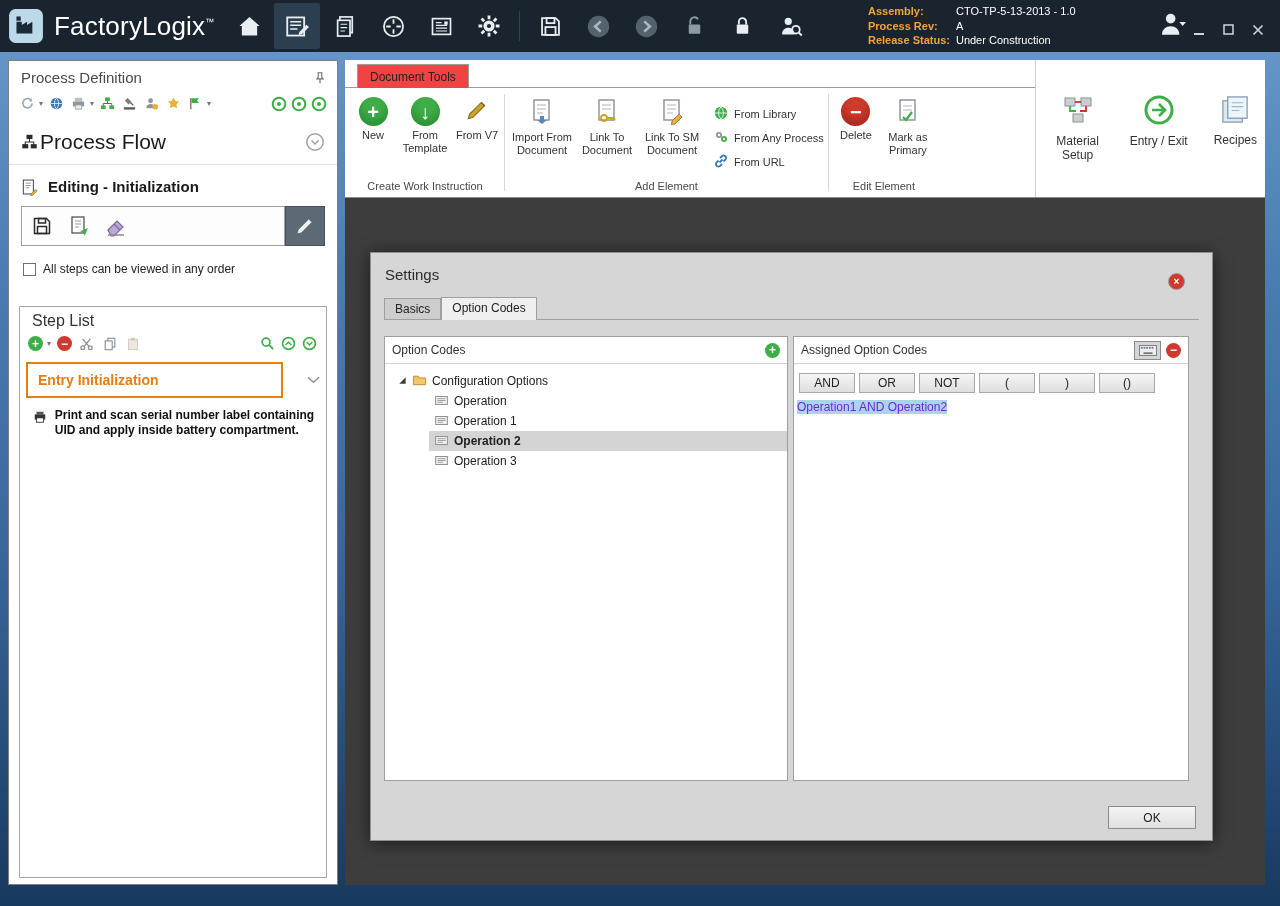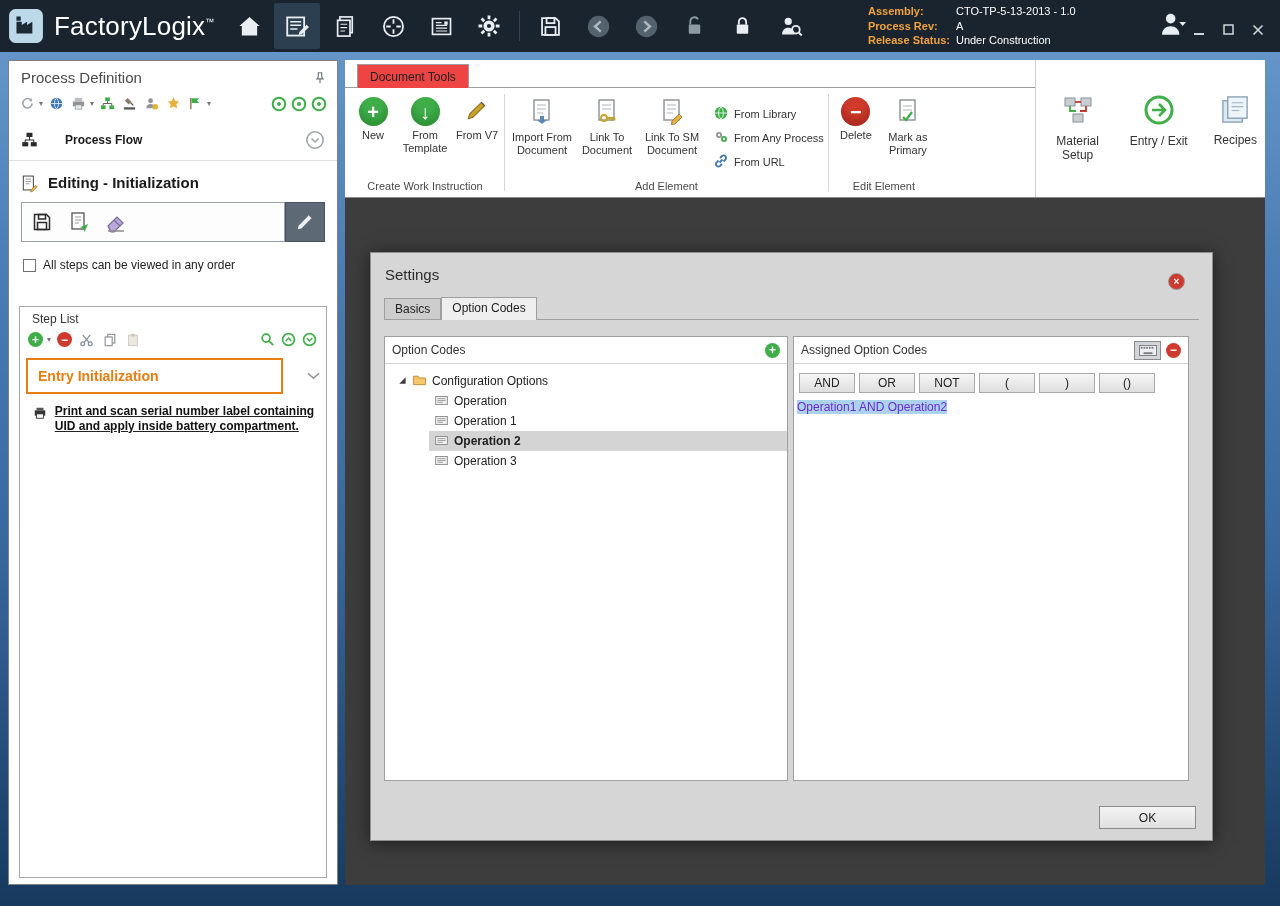--- a/index.html
+++ b/index.html
@@ -26,40 +26,40 @@
   .win-controls{position:absolute;right:16px;top:24px;display:flex;gap:17px;align-items:center;}
 
   
   .left-panel{position:absolute;left:8px;top:60px;width:330px;height:825px;background:#fff;border:1px solid #7f7f7f;}
   .lp-title{display:flex;align-items:center;padding:8px 10px 2px 12px;font-size:15px;color:#4a4a4a;}
   .lp-title .pin{margin-left:auto;display:inline-flex;}
   .lp-toolbar{display:flex;align-items:center;gap:5px;padding:7px 10px 4px;}
   .lp-toolbar .right{margin-left:auto;display:flex;gap:3px;}
   .mi{display:inline-flex;align-items:center;justify-content:center;width:17px;height:17px;}
   .caret{font-size:8px;color:#777;margin-left:-2px;}
-  .lp-flow{display:flex;align-items:center;gap:27px;padding:10px 12px;border-bottom:1px solid #e0e0e0;
-           font-size:12px;font-weight:bold;color:#1a1a1a;margin-top:4px;}
+  .lp-flow{display:flex;align-items:center;gap:2px;padding:10px 12px;border-bottom:1px solid #e0e0e0;
+           font-size:21px;font-weight:normal;color:#1a1a1a;margin-top:4px;}
   .lp-flow .down{margin-left:auto;display:inline-flex;}
   .lp-editing{display:flex;align-items:flex-end;gap:10px;padding:13px 12px 9px;font-size:15px;font-weight:bold;color:#1a1a1a;}
   .lp-buttons{display:flex;align-items:center;margin:2px 12px 0;}
   .btn-box{display:flex;align-items:center;gap:5px;border:1px solid #9aa0a6;height:40px;width:266px;padding:0 4px;background:#fdfdfd;}
   .ibtn{width:32px;height:32px;display:flex;align-items:center;justify-content:center;}
   .edit-toggle{margin-left:auto;width:40px;height:40px;background:#5d6a76;border:1px solid #47525c;
                display:flex;align-items:center;justify-content:center;}
   .lp-check{display:flex;align-items:center;gap:7px;margin:16px 14px 0;font-size:12px;color:#222;}
   .checkbox{width:13px;height:13px;background:#fff;border:1px solid #707070;flex:0 0 auto;}
   .step-list{position:absolute;left:10px;right:10px;top:245px;bottom:6px;border:1px solid #a6a6a6;}
-  .sl-title{font-size:12px;color:#333;margin:5px 0 2px 12px;}
+  .sl-title{font-size:16px;color:#333;margin:5px 0 2px 12px;}
   .sl-toolbar{display:flex;align-items:center;gap:6px;padding:3px 8px 6px;}
   .sl-toolbar .right{margin-left:auto;display:flex;gap:4px;}
   .sl-selected-row{display:flex;align-items:center;margin:4px 6px 0;}
   .sl-selected{width:264px;height:36px;border:2px solid #e87d10;background:#fff;display:flex;align-items:center;
                padding:0 10px;font-size:14px;font-weight:bold;color:#e87d10;}
   .sl-chevron{margin-left:24px;display:inline-flex;}
-  .sl-note{display:flex;gap:7px;margin:10px 10px 0 12px;text-decoration:underline;}
+  .sl-note{display:flex;gap:7px;margin:10px 10px 0 12px;}
   .sl-note .txt{font-size:12px;font-weight:bold;color:#111;line-height:15px;width:282px;}
   .cir{display:inline-flex;align-items:center;justify-content:center;border-radius:50%;color:#fff;font-weight:bold;}
   .cir.green{background:#3fae49;}
   .cir.red{background:#cf3a2e;}
   .cir.s15{width:15px;height:15px;font-size:12px;line-height:1;}
 
   
   .main-area{position:absolute;left:345px;top:60px;width:920px;height:825px;}
   .ribbon{position:relative;height:138px;background:#fff;display:flex;border-bottom:1px solid #8a8a8a;}
   .ribbon-left{width:692px;border-right:1px solid #cfcfcf;display:flex;flex-direction:column;}
@@ -104,21 +104,21 @@
   .tree{padding-top:7px;font-size:12px;color:#222;}
   .tree-root{display:flex;align-items:center;gap:5px;height:20px;padding-left:13px;}
   .tree-item{display:flex;align-items:center;gap:6px;height:20px;padding-left:6px;margin-left:44px;}
   .tree-item.selected{background:#d4d4d4;font-weight:bold;}
   .kb-btn{width:27px;height:19px;background:#d2d6da;border:1px solid #8a8a8a;display:flex;align-items:center;justify-content:center;}
   .op-row{display:flex;gap:4px;padding:9px 5px 0;}
   .op-btn{width:56px;height:20px;background:linear-gradient(#f6f6f6,#dedede);border:1px solid #a9a9a9;
           font-size:12px;color:#222;display:flex;align-items:center;justify-content:center;}
   .expr{padding:7px 3px;font-size:12px;color:#6d28d9;}
   .expr .sel{background:#abd3ee;}
-  .ok-btn{position:absolute;right:16px;bottom:11px;width:97px;height:23px;background:linear-gradient(#f4f4f4,#e0e0e0);
+  .ok-btn{position:absolute;right:16px;bottom:11px;width:88px;height:23px;background:linear-gradient(#f4f4f4,#e0e0e0);
           border:1px solid #8a8a8a;font-size:12px;color:#222;display:flex;align-items:center;justify-content:center;}
 </style>
 </head>
 <body>
 
 <div class="app">
 
   <div class="titlebar">
     <span class="logo">
       <svg viewBox="0 0 34 34" width="36" height="36">

